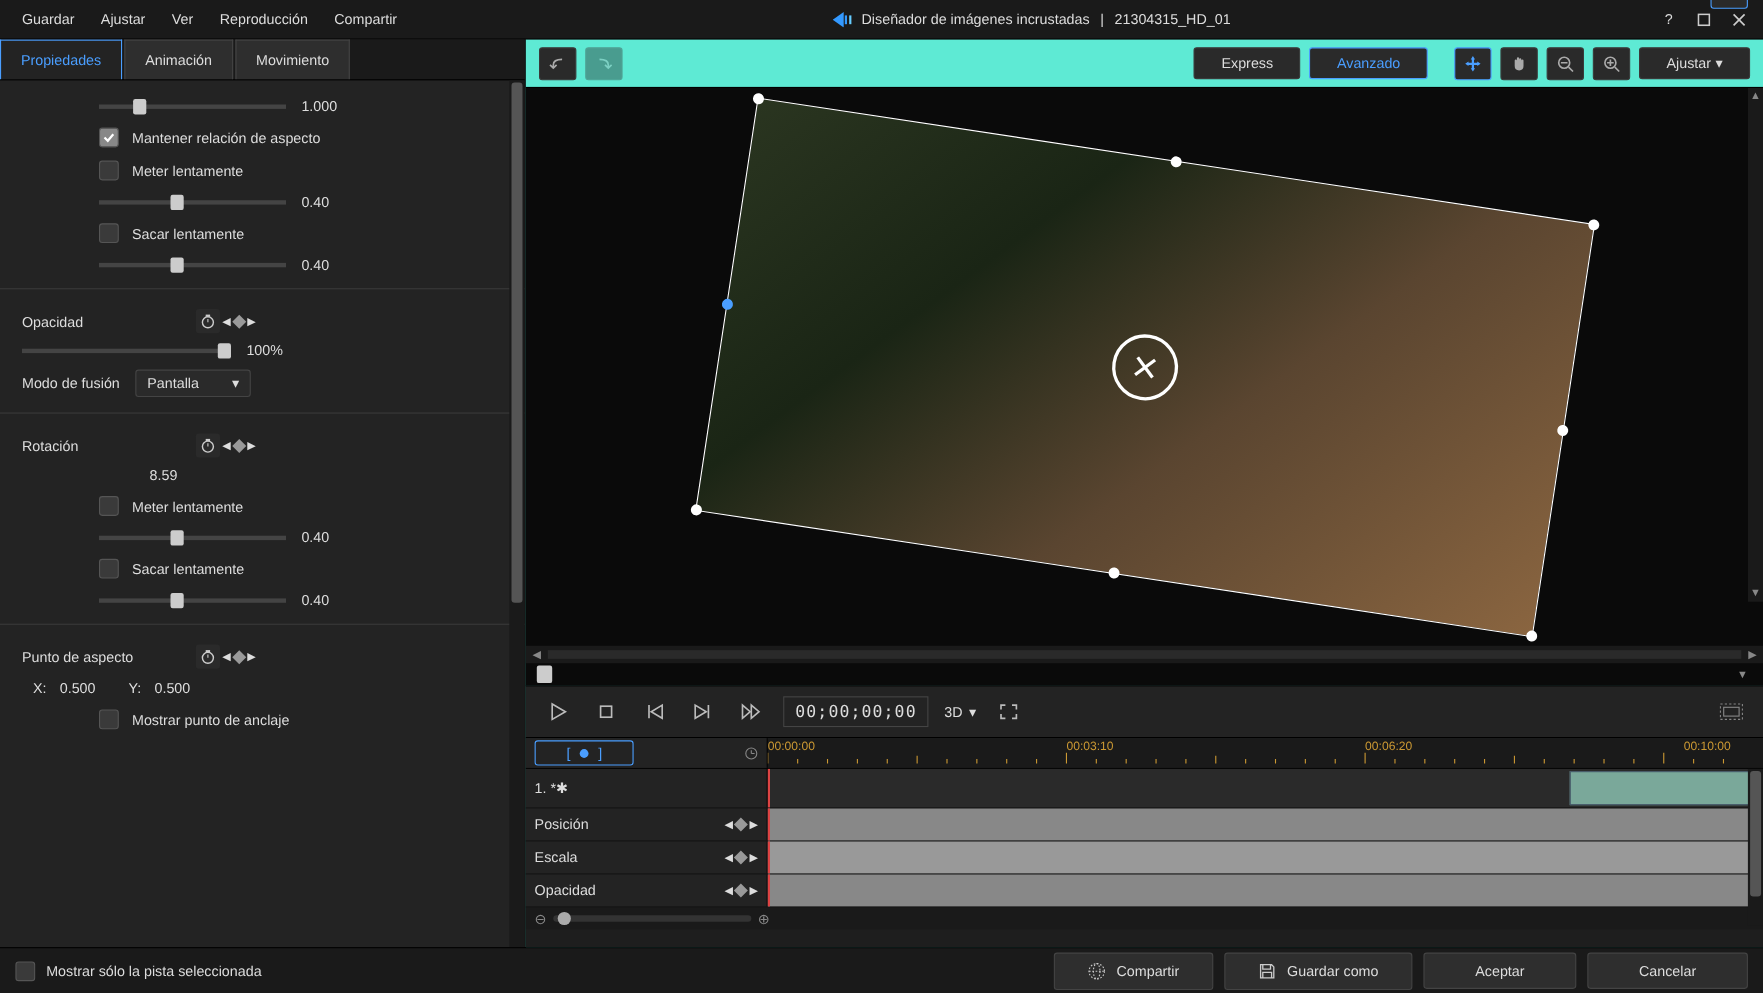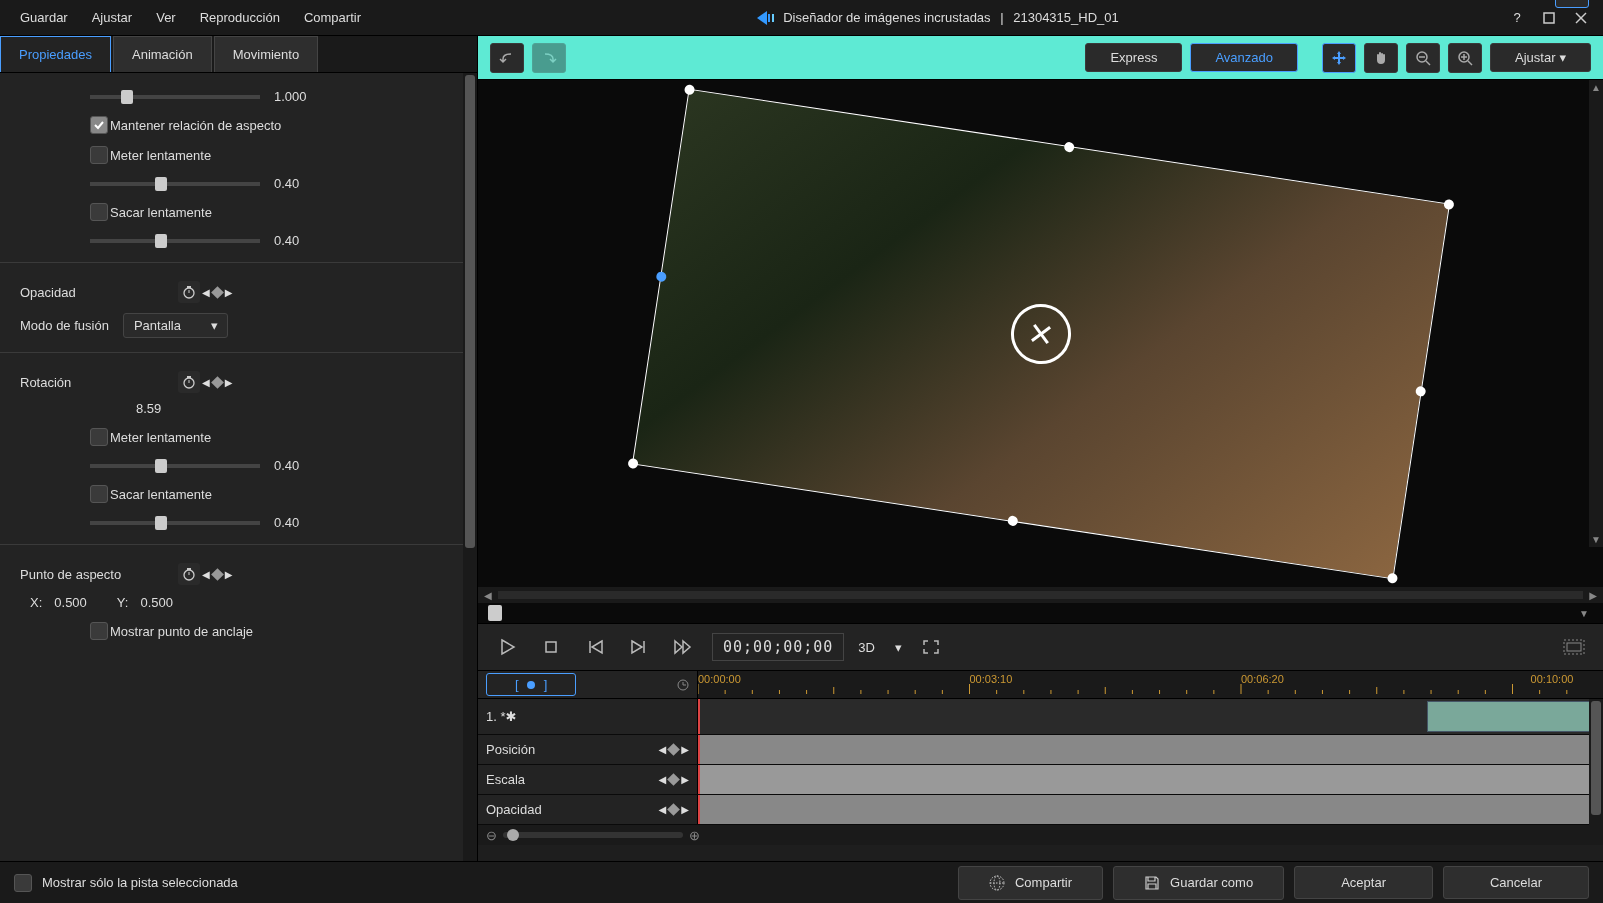--- a/index.html
+++ b/index.html
@@ -16,21 +16,21 @@
 .tab{padding:10px 18px;cursor:pointer;background:#2e2e2e;border:1px solid #444;border-bottom:none;margin-right:2px}
 .tab.active{background:#232323;color:#4a9eff;border:1px solid #4a9eff;border-bottom:none}
 .propscroll{flex:1;overflow-y:auto;position:relative;padding:10px 20px 10px 90px}
 .propscroll::-webkit-scrollbar{width:14px}
 .propscroll::-webkit-scrollbar-track{background:#1a1a1a}
 .propscroll::-webkit-scrollbar-thumb{background:#555;border-radius:3px}
 .slider-row{display:flex;align-items:center;gap:14px;margin:6px 0}
 .slider{flex:1;height:4px;background:#444;position:relative;max-width:170px}
 .slider-thumb{position:absolute;width:12px;height:14px;background:#ccc;top:-5px;border-radius:2px}
 .slider-val{width:48px;text-align:left}
-.checkrow{display:flex;align-items:center;gap:2px;margin:12px 0}
+.checkrow{display:flex;align-items:center;gap:12px;margin:12px 0}
 .chk{width:18px;height:18px;border-radius:3px;background:#3a3a3a;border:1px solid #555;display:flex;align-items:center;justify-content:center}
 .chk.checked{background:#888}
 .sectionhead{display:flex;align-items:center;margin:18px 0 8px -70px;gap:8px}
 .sectionlabel{flex:0 0 150px}
 .kfctrls{display:flex;align-items:center;gap:2px}
 .kfbtn{width:22px;height:22px;display:flex;align-items:center;justify-content:center;background:#2a2a2a;border-radius:3px;cursor:pointer;color:#999}
 .combo{display:flex;align-items:center;background:#2a2a2a;border:1px solid #444;padding:4px 10px;gap:30px;border-radius:3px;cursor:pointer}
 .xyrow{display:flex;gap:30px;margin:10px 0}
 .xyitem{display:flex;gap:12px;align-items:center}
 .divider{height:1px;background:#3a3a3a;margin:14px -20px 14px -90px}
@@ -171,20 +171,26 @@
                 <rect x="5" y="1" width="4" height="2" fill="#ccc"></rect>
               </svg>
             </div>
           <div class="kfnav">
               <span class="tri">◀</span>
               <span class="kficon"></span>
               <span class="tri">▶</span>
             </div>
         </div>
       </div>
+      <div class="slider-row" style="margin-left:-70px">
+        <div class="slider" style="max-width:190px">
+            <div class="slider-thumb" style="left:calc(100% - 12px)"></div>
+          </div>
+        <div class="slider-val">100%</div>
+      </div>
       <div style="display:flex;align-items:center;gap:14px;margin:10px 0 0 -70px">
         <span>Modo de fusión</span>
         <div class="combo">
           <span>Pantalla</span>
           <span>▾</span>
         </div>
       </div>
 
       <div class="divider"></div>
       <div class="sectionhead">
@@ -369,21 +375,21 @@
             <line x1="14" y1="2" x2="14" y2="14" stroke="#bbb" stroke-width="1.5"></line>
           </svg>
         </div>
       <div class="pbtn">
           <svg width="20" height="16">
             <polygon points="2,2 9,8 2,14" fill="none" stroke="#bbb" stroke-width="1.5"></polygon>
             <polygon points="10,2 17,8 10,14" fill="none" stroke="#bbb" stroke-width="1.5"></polygon>
           </svg>
         </div>
       <div class="timecode">00;00;00;00</div>
-      <div style="display:flex;align-items:center;gap:20px;cursor:pointer">
+      <div style="display:flex;align-items:center;gap:6px;cursor:pointer">
           <span>3D</span>
           <span>▾</span>
         </div>
       <div class="pbtn">
           <svg width="18" height="16">
             <path d="M2 6 L2 2 L6 2 M12 2 L16 2 L16 6 M16 10 L16 14 L12 14 M6 14 L2 14 L2 10" fill="none" stroke="#bbb" stroke-width="1.5"></path>
           </svg>
         </div>
       <div class="spacer"></div>
       <div class="pbtn">

